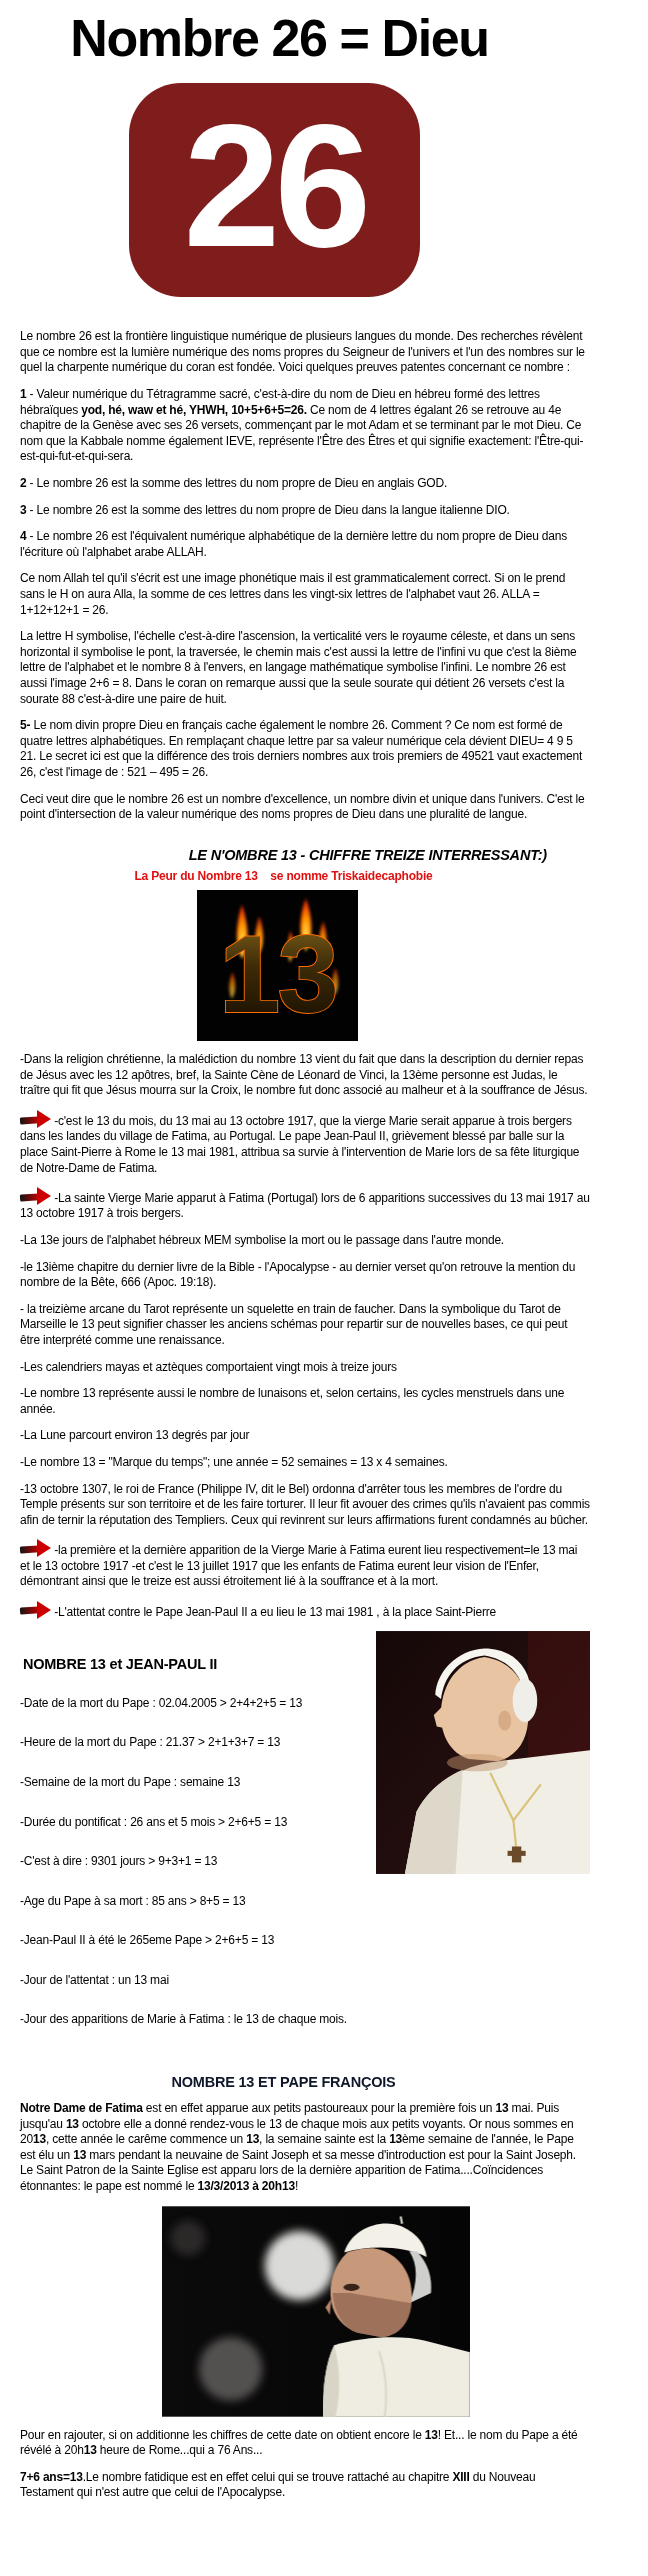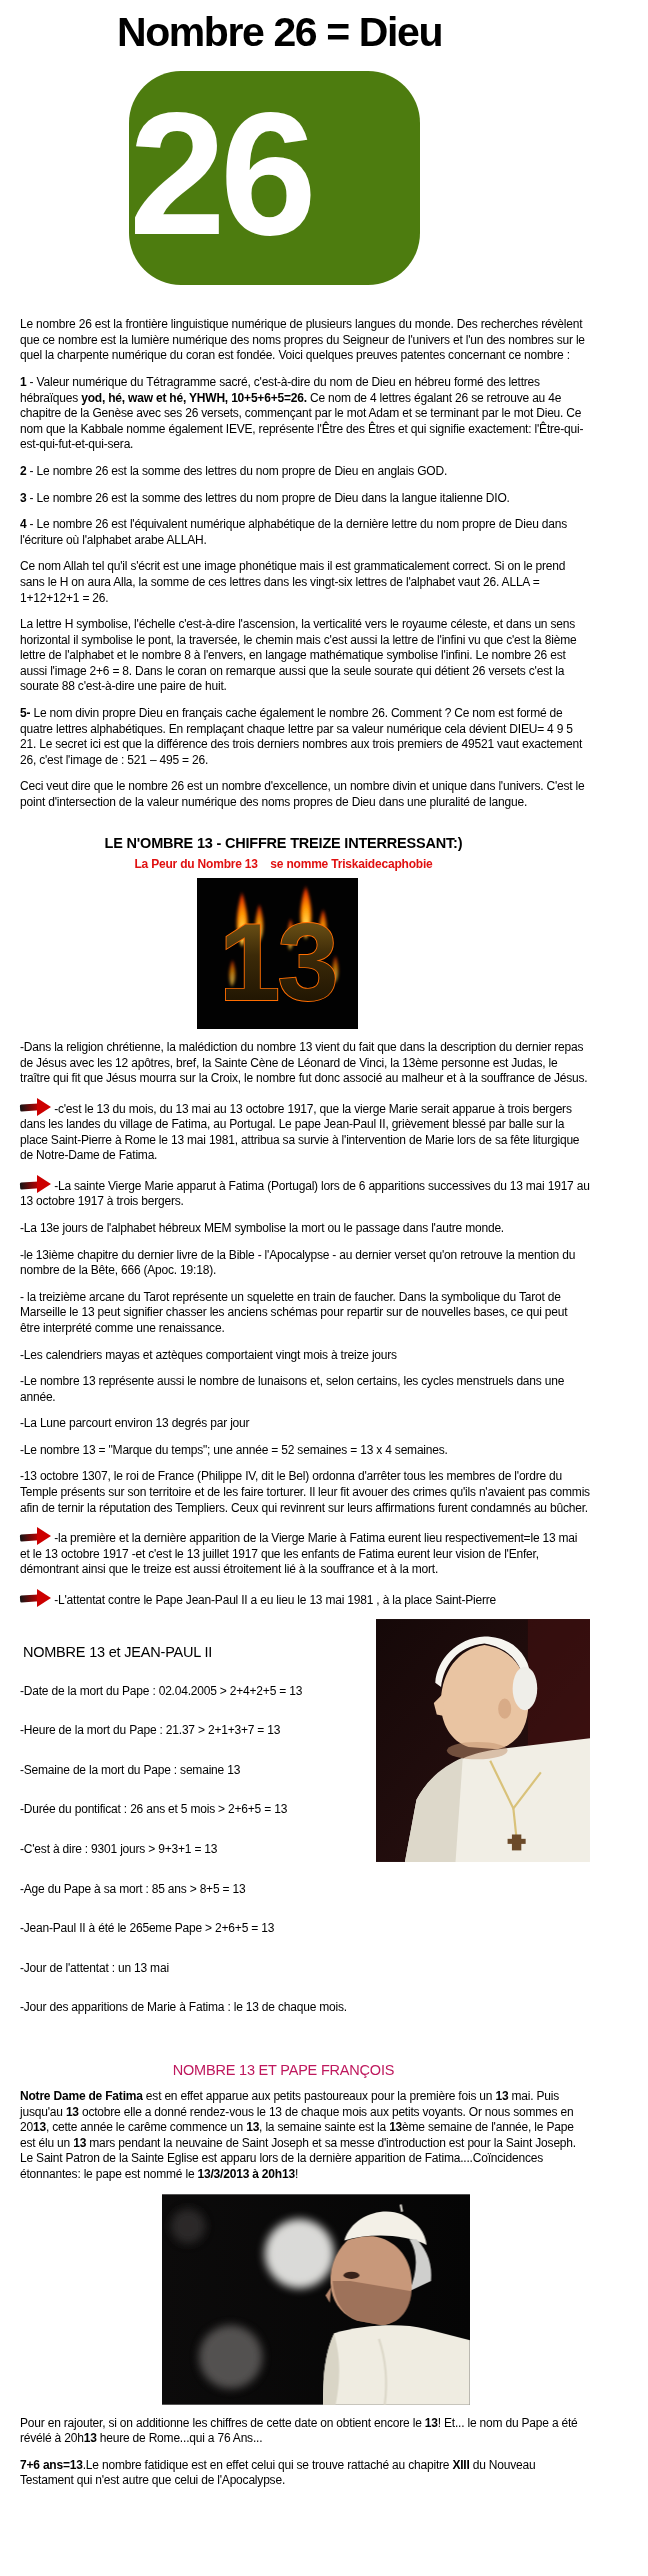--- a/index.html
+++ b/index.html
@@ -1,27 +1,27 @@
 <!DOCTYPE html>
 <html style="font-size:11.6px"><head>
 <meta charset="utf-8">
 <style>
   html,body{margin:0;padding:0;background:#ffffff;}
   .page{width:648px;background:#fff;font-family:"Liberation Sans",sans-serif;color:#000;}
   .content{padding:4.3px 58px 24.6px 20px;}
-  .title{font-size:41px;font-weight:bold;letter-spacing:-1.4px;text-align:center;margin:5.8px 51px 0 0;line-height:1.1;}
-  .badge26{width:291px;height:214px;background:#4d7c0f;border-radius:52px;margin:16px 0 32px 109px;
-           display:flex;align-items:center;justify-content:flex-start;overflow:hidden;}
+  .title{font-size:52px;font-weight:bold;letter-spacing:-1.4px;text-align:center;margin:5.8px 51px 0 0;line-height:1.1;}
+  .badge26{width:291px;height:214px;background:#7f1d1d;border-radius:52px;margin:16px 0 32px 109px;
+           display:flex;align-items:center;justify-content:center;overflow:hidden;}
   .badge26 span{color:#fff;font-size:174px;font-weight:bold;letter-spacing:-5.8px;line-height:1;transform:translateY(-4.3px);}
   p.t{font-size:12px;line-height:15.6px;letter-spacing:-0.2px;margin:11px 0;}
   .b{font-weight:bold;}
-  h2.h-black{font-size:14.5px;font-weight:bold;text-align:center;margin:24.6px 43px 1.4px 0;letter-spacing:-0.2px;}
+  h2.h-black{font-size:14.5px;font-weight:bold;text-align:right;margin:24.6px 43px 1.4px 0;letter-spacing:-0.2px;font-style:italic;}
   h2.h-red{font-size:12px;font-weight:bold;color:#e01010;text-align:center;margin:5.8px 43px 7.2px 0;letter-spacing:-0.2px;white-space:pre-wrap;}
-  h2.h-jp2{font-size:14.5px;font-weight:normal;margin:24.6px 0 4.3px 2.9px;letter-spacing:-0.2px;}
-  h2.h-red2{font-size:14.5px;font-weight:normal;color:#be185d;text-align:center;margin:22px 43px 5.8px 0;letter-spacing:-0.2px;clear:both;}
+  h2.h-jp2{font-size:14.5px;font-weight:bold;margin:24.6px 0 4.3px 2.9px;letter-spacing:-0.2px;}
+  h2.h-red2{font-size:14.5px;font-weight:bold;color:#0f172a;text-align:center;margin:22px 43px 5.8px 0;letter-spacing:-0.2px;clear:both;}
   .arrow{display:inline-block;position:relative;width:32px;height:19px;vertical-align:-4.3px;margin-right:2.2px;}
   .arrow::before{content:"";position:absolute;left:0;top:6.5px;width:19.5px;height:6.5px;
                  background:linear-gradient(to right,#141414,#7a0a0a 55%,#cc0000);border-radius:1.4px;transform:rotate(-4deg);}
   .arrow::after{content:"";position:absolute;left:17.4px;top:0;width:0;height:0;
                 border-left:14.5px solid #cc0000;border-top:9.4px solid transparent;border-bottom:9.4px solid transparent;}
   .flame-img{display:block;width:161px;height:151px;margin:2.9px 0 7.2px 177px;background:#000;}
   .jp2-wrap{overflow:hidden;}
   .jp2-photo{float:right;width:214px;height:243px;margin:0 0 7.2px 10px;display:block;}
   .jp2-wrap p.t{margin:24px 0;}
   .fr-photo{display:block;width:308px;height:211px;margin:7.2px 0 10px 142px;}

